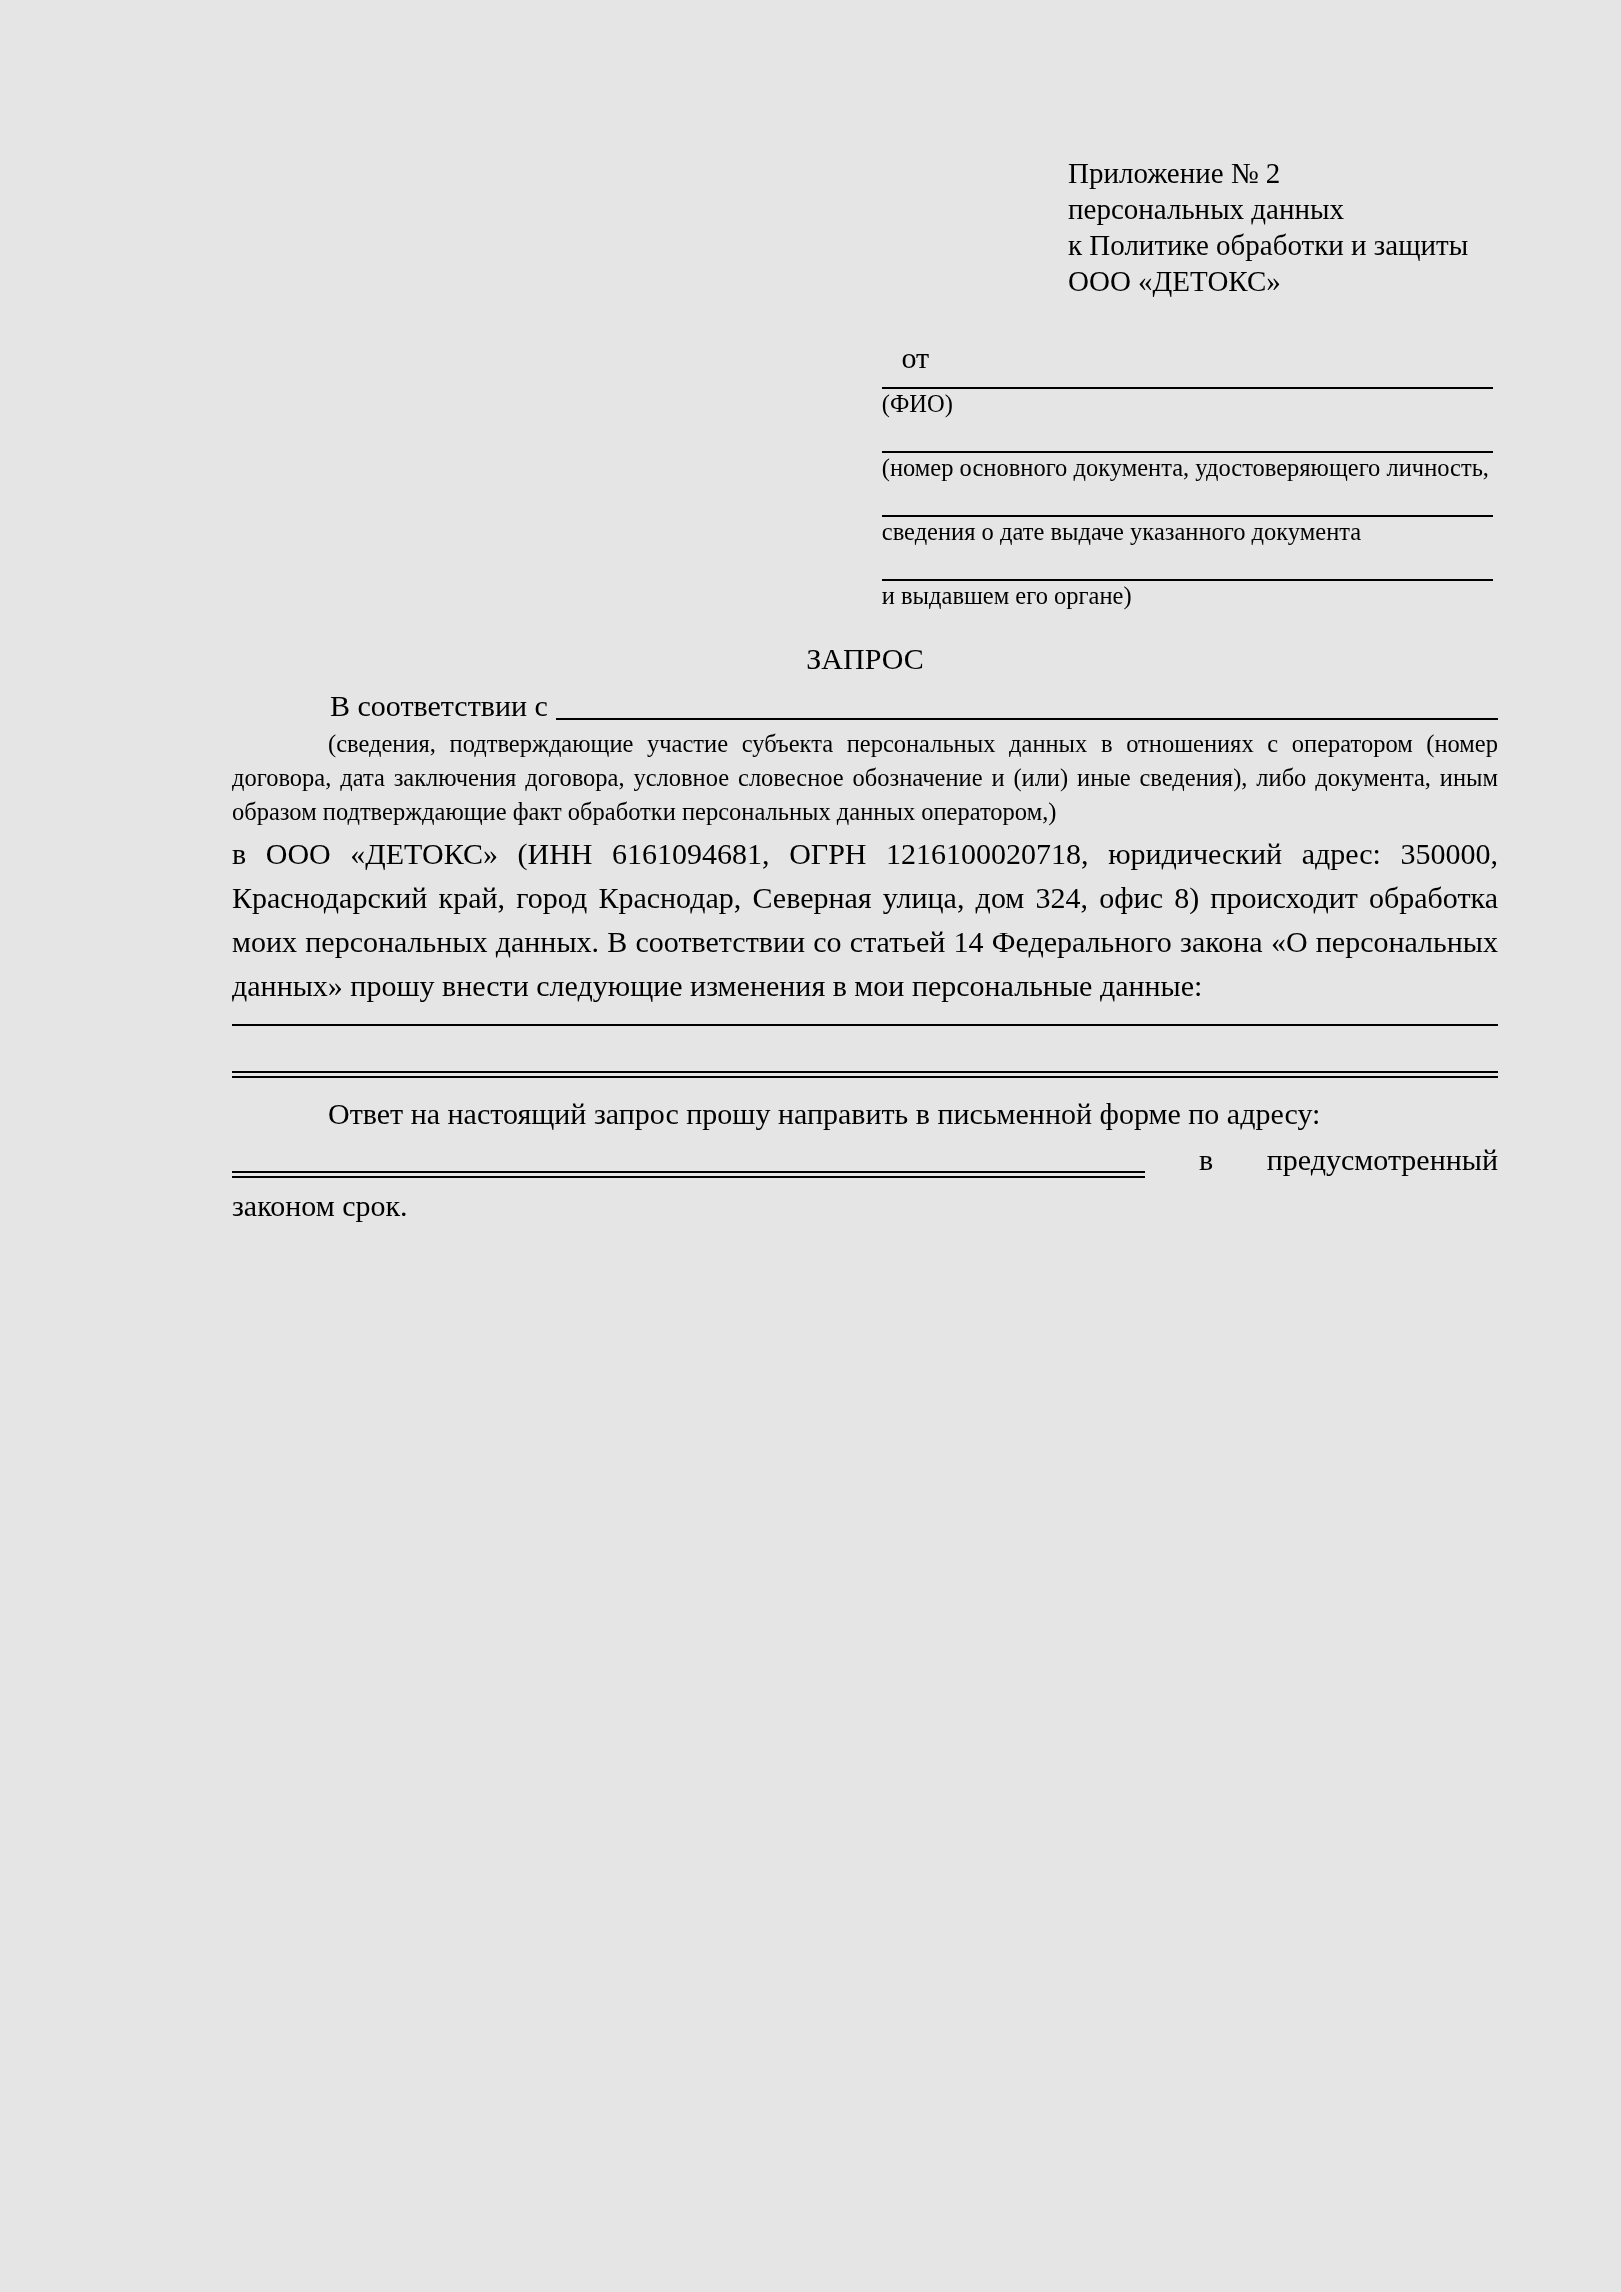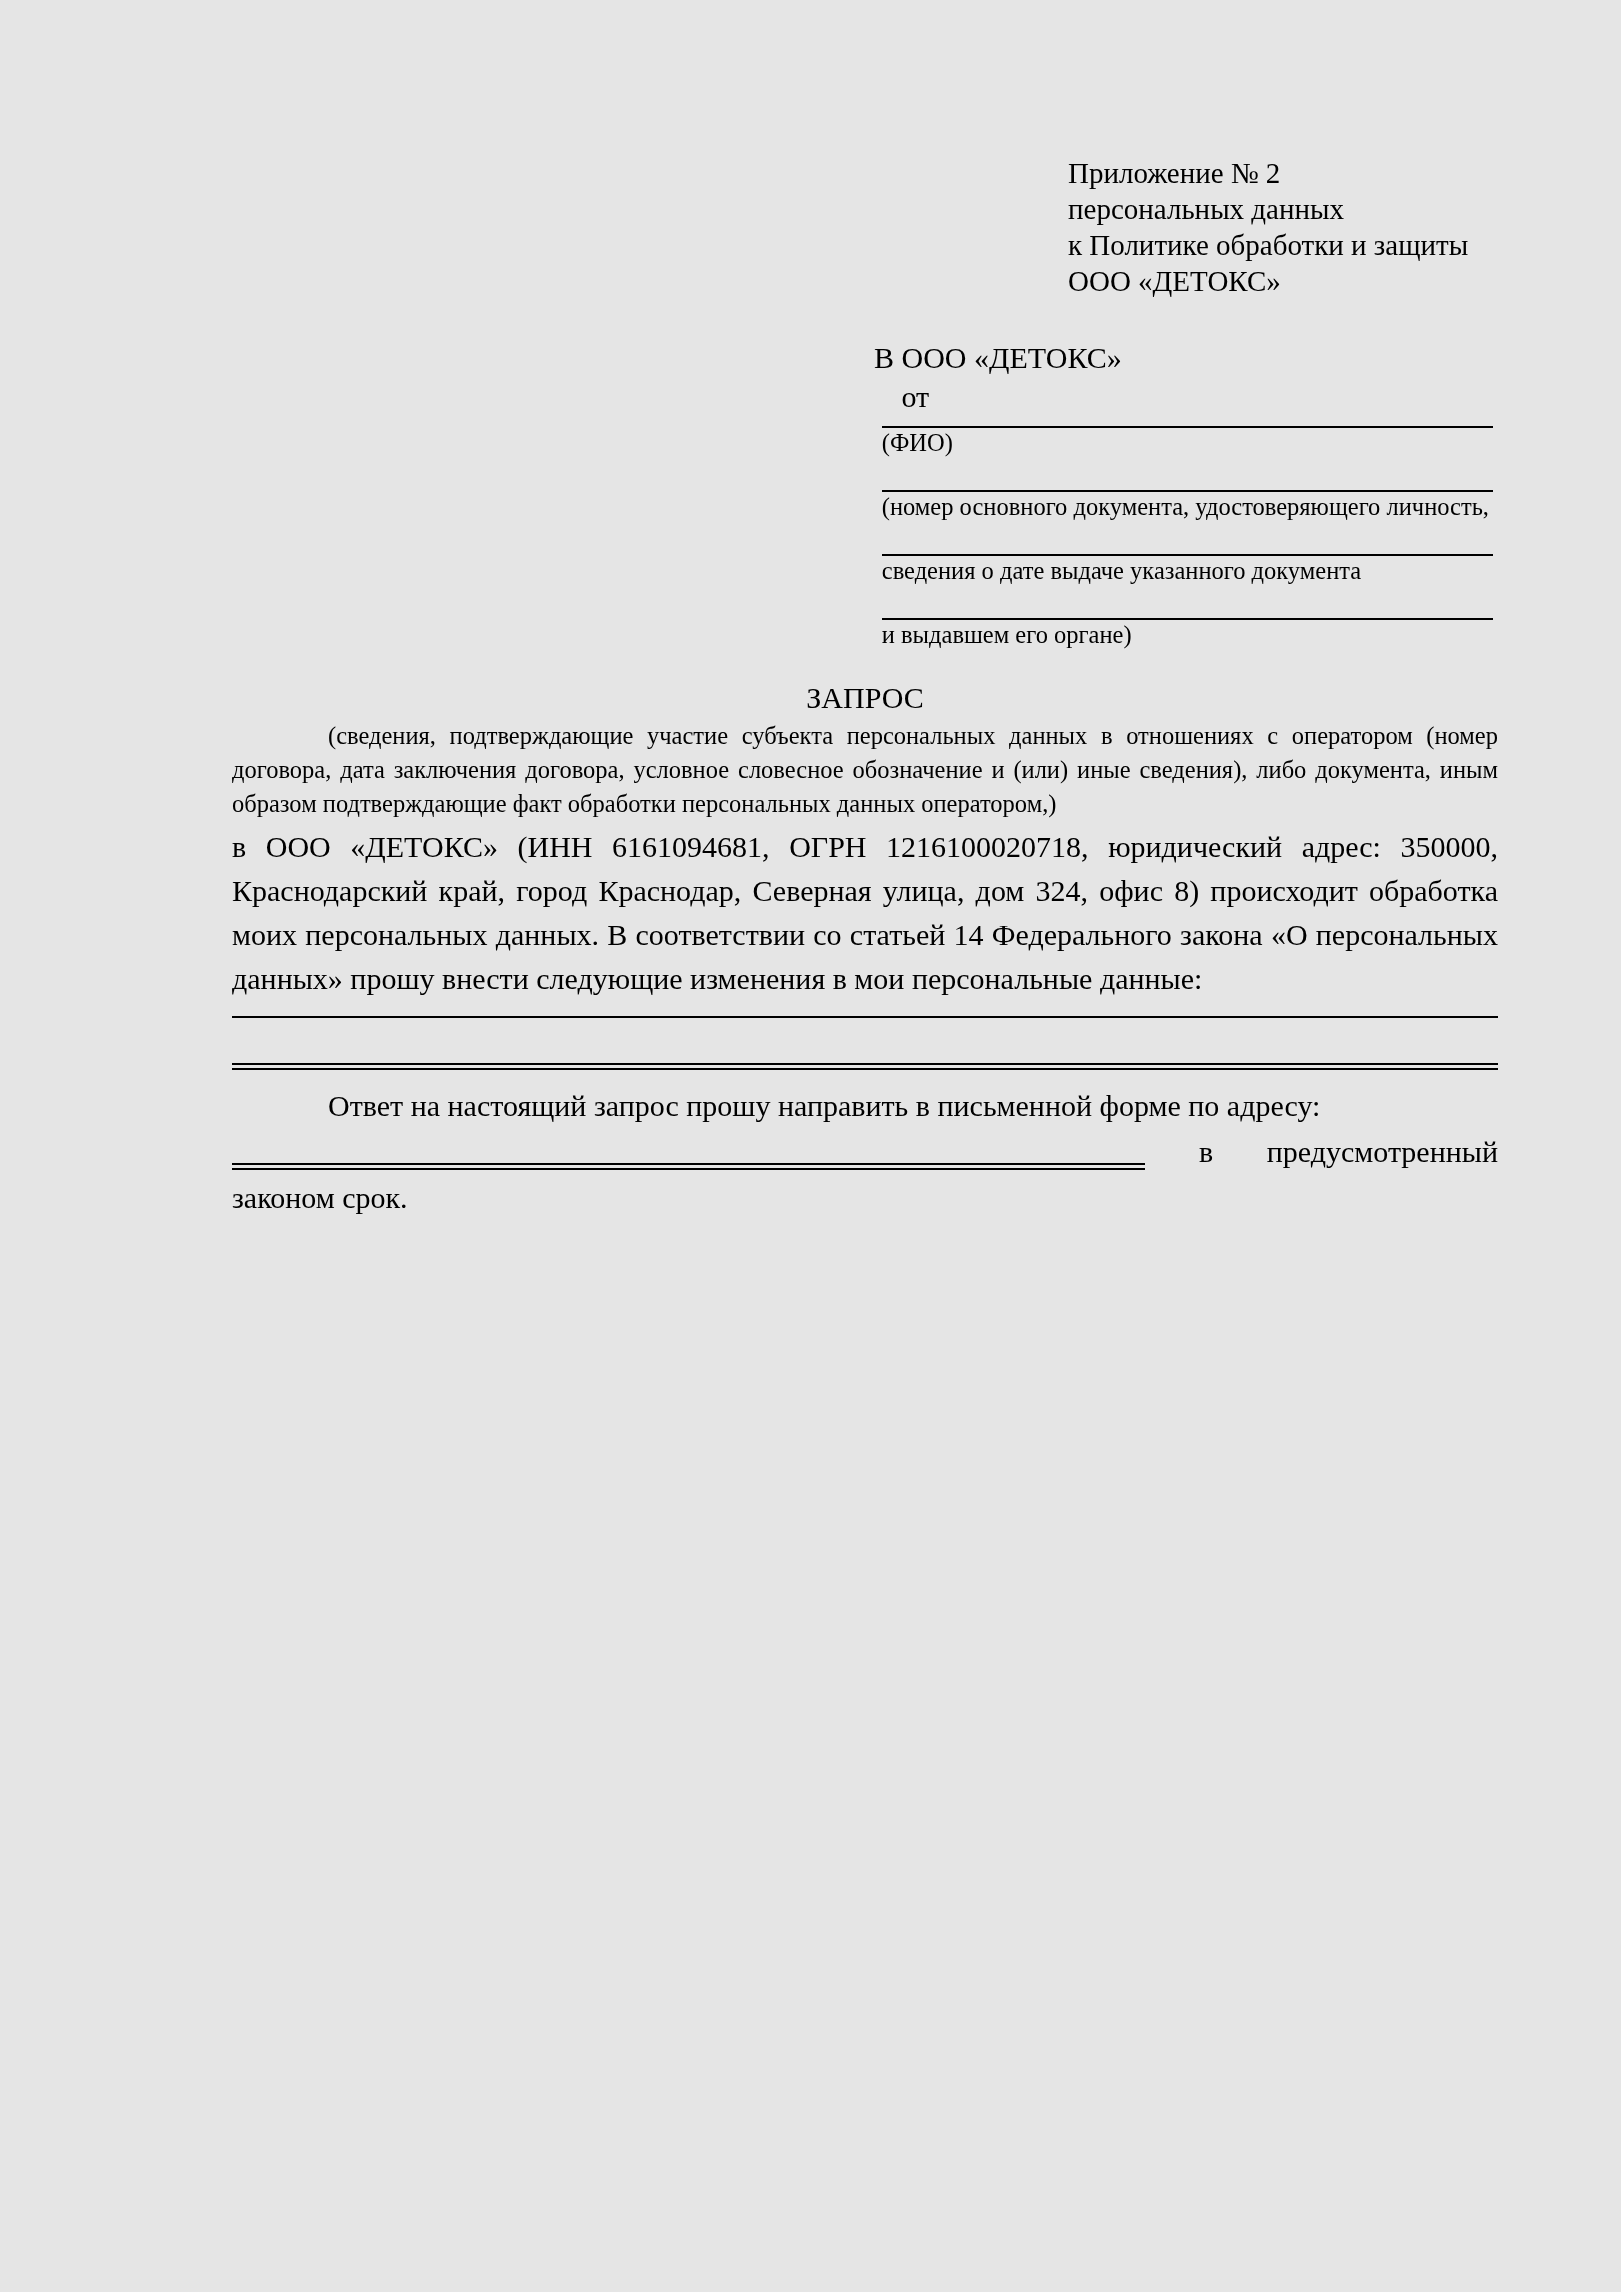--- a/index.html
+++ b/index.html
@@ -92,21 +92,20 @@
 
   <div class="appendix">
     <div>Приложение № 2</div>
     <div>персональных данных</div>
     <div>к Политике обработки и защиты</div>
     <div>ООО «ДЕТОКС»</div>
   </div>
 
 
   <div class="recipient">
-    <div class="to">В ООО «ДЕТОКС»</div>
     <div class="from">от</div>
 
     <div class="field first">
       <div class="blank"></div>
       <div class="caption">(ФИО)</div>
     </div>
     <div class="field">
       <div class="blank"></div>
       <div class="caption">(номер основного документа, удостоверяющего личность,</div>
     </div>
@@ -115,20 +114,24 @@
       <div class="caption">сведения о дате выдаче указанного документа</div>
     </div>
     <div class="field">
       <div class="blank"></div>
       <div class="caption">и выдавшем его органе)</div>
     </div>
   </div>
 
   <div class="request-heading">ЗАПРОС</div>
 
+  <div class="lead-row">
+    <span class="lead">В соответствии с</span>
+    <span class="fill-line"></span>
+  </div>
 
   <p class="note">(сведения, подтверждающие участие субъекта персональных данных в отношениях с оператором (номер договора, дата заключения договора, условное словесное обозначение и (или) иные сведения), либо документа, иным образом подтверждающие факт обработки персональных данных оператором,)</p>
 
   <p class="body-par">в ООО «ДЕТОКС» (ИНН 6161094681, ОГРН 1216100020718, юридический адрес: 350000, Краснодарский край, город Краснодар, Северная улица, дом 324, офис 8) происходит обработка моих персональных данных. В соответствии со статьей 14 Федерального закона «О персональных данных» прошу внести следующие изменения в мои персональные данные:</p>
 
   <div class="write-line thin"></div>
   <div class="write-line thick"></div>
 
   <p class="reply-intro">Ответ на настоящий запрос прошу направить в письменной форме по адресу:</p>
 

